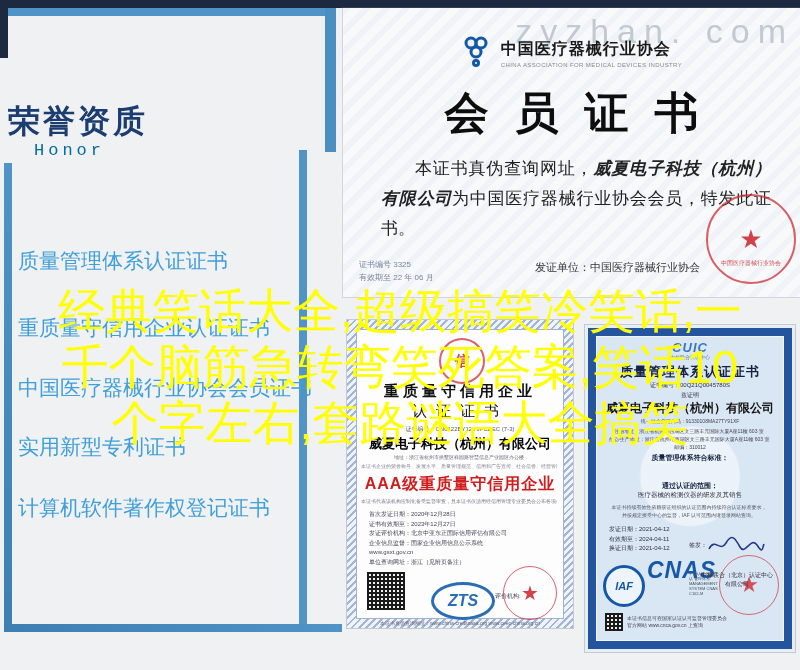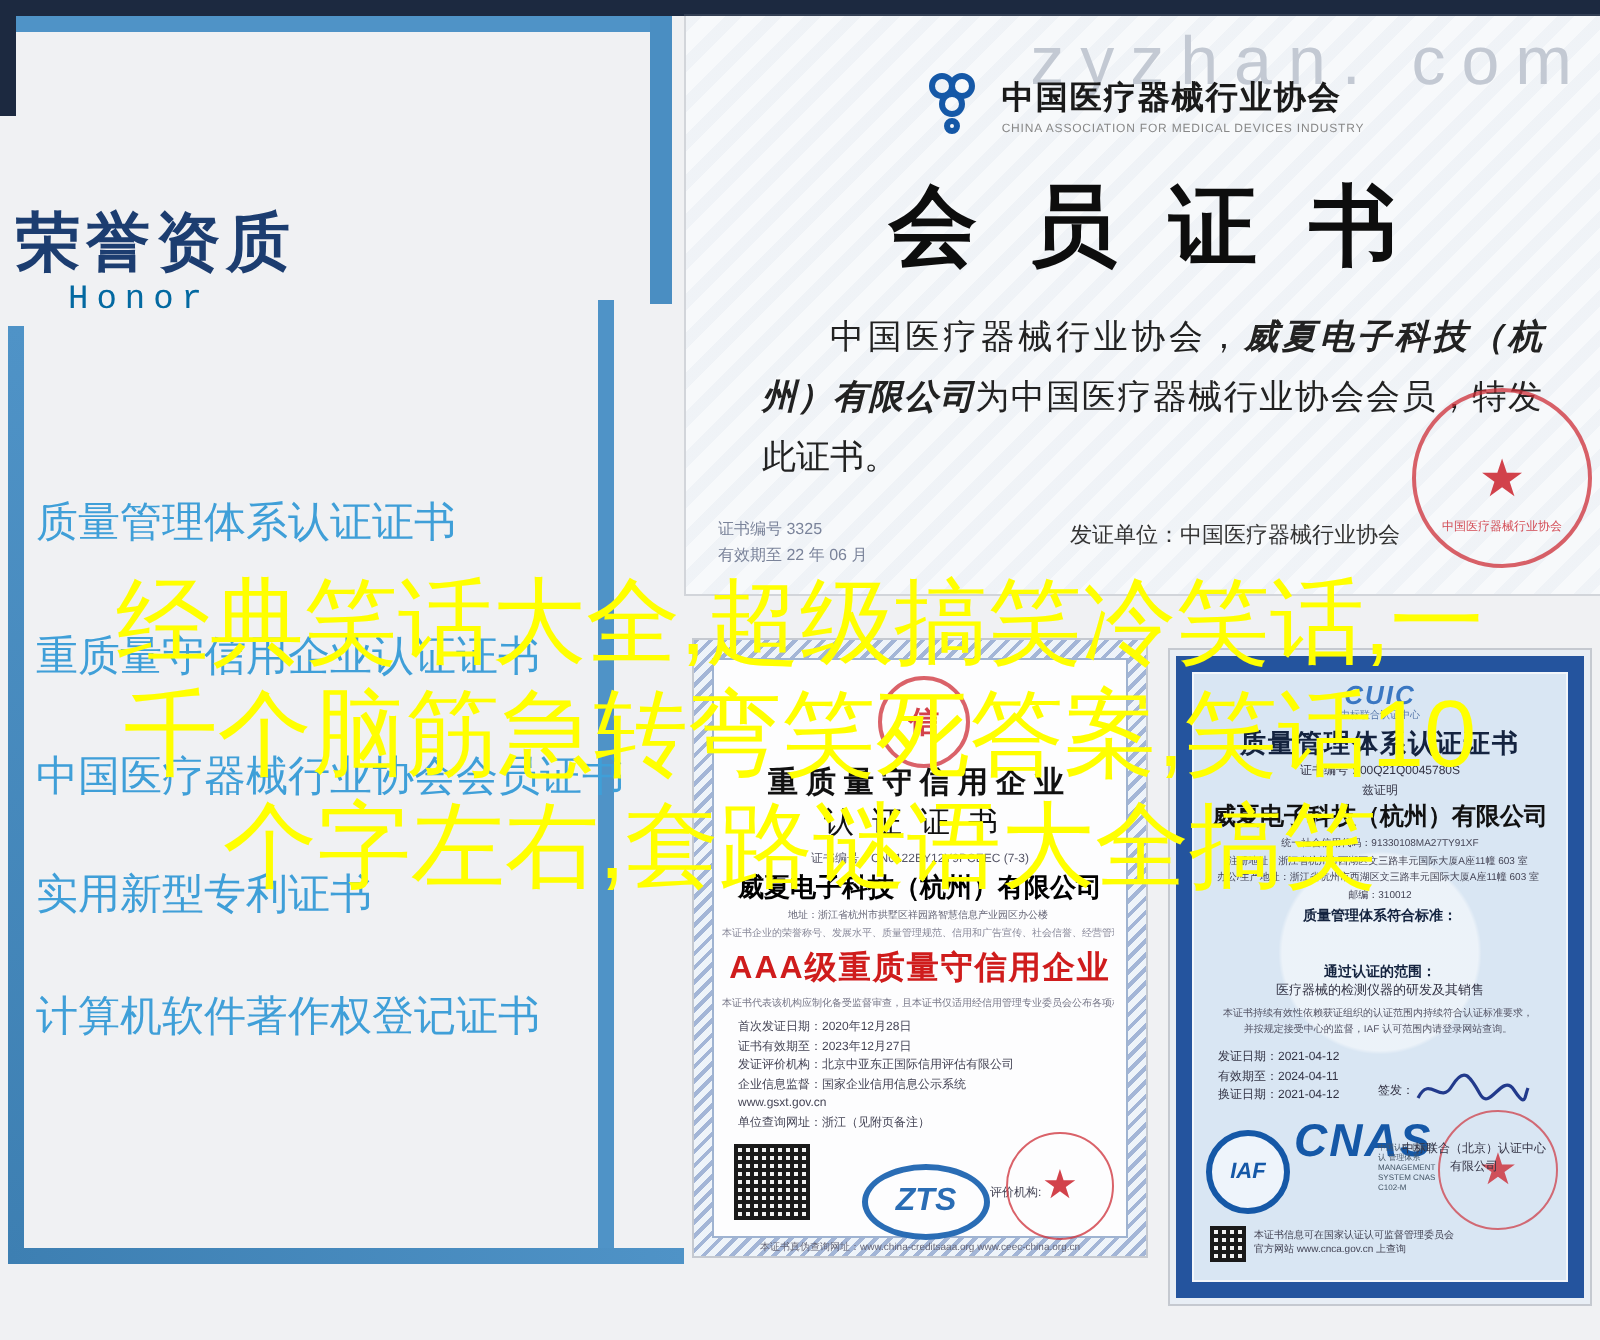--- a/index.html
+++ b/index.html
@@ -141,21 +141,21 @@
             <circle cx="15" cy="29" r="2.5"></circle>
         </g>
       </svg>
     </span>
     <span>
       <div class="mem-org">中国医疗器械行业协会</div>
       <div class="mem-org-en">CHINA ASSOCIATION FOR MEDICAL DEVICES INDUSTRY</div>
     </span>
   </div>
   <div class="abs mem-title">会员证书</div>
-  <div class="abs mem-body"><span>中国医疗器械行业协会，</span><b>威夏电子科技（杭州）有限公司</b><span>为中国医疗器械行业协会会员，特发此证书。</span></div>
+  <div class="abs mem-body"><span>本证书真伪查询网址，</span><b>威夏电子科技（杭州）有限公司</b><span>为中国医疗器械行业协会会员，特发此证书。</span></div>
   <div class="abs mem-serials">
     <div>证书编号  3325</div>
     <div>有效期至  22 年 06 月</div>
   </div>
   <div class="abs mem-issuer">发证单位：中国医疗器械行业协会</div>
   <div class="abs seal mem-seal">
     <span class="star">★</span>
     <span class="arc" style="bottom:14px">中国医疗器械行业协会</span>
   </div>
 </div>

